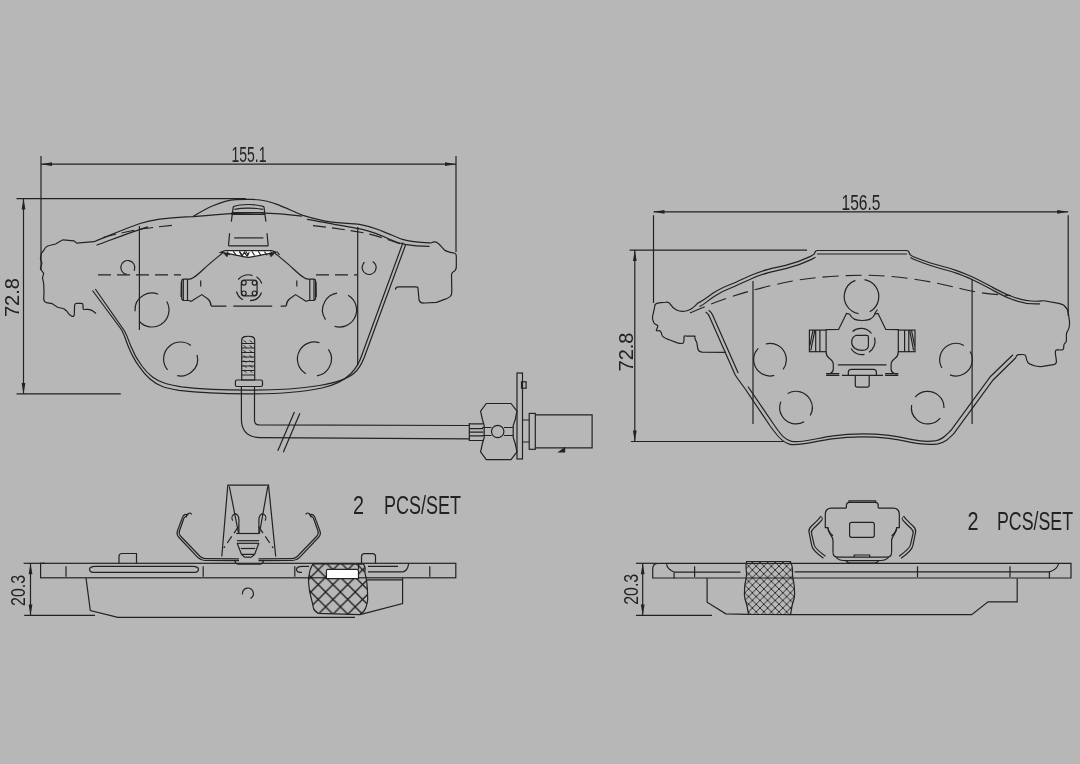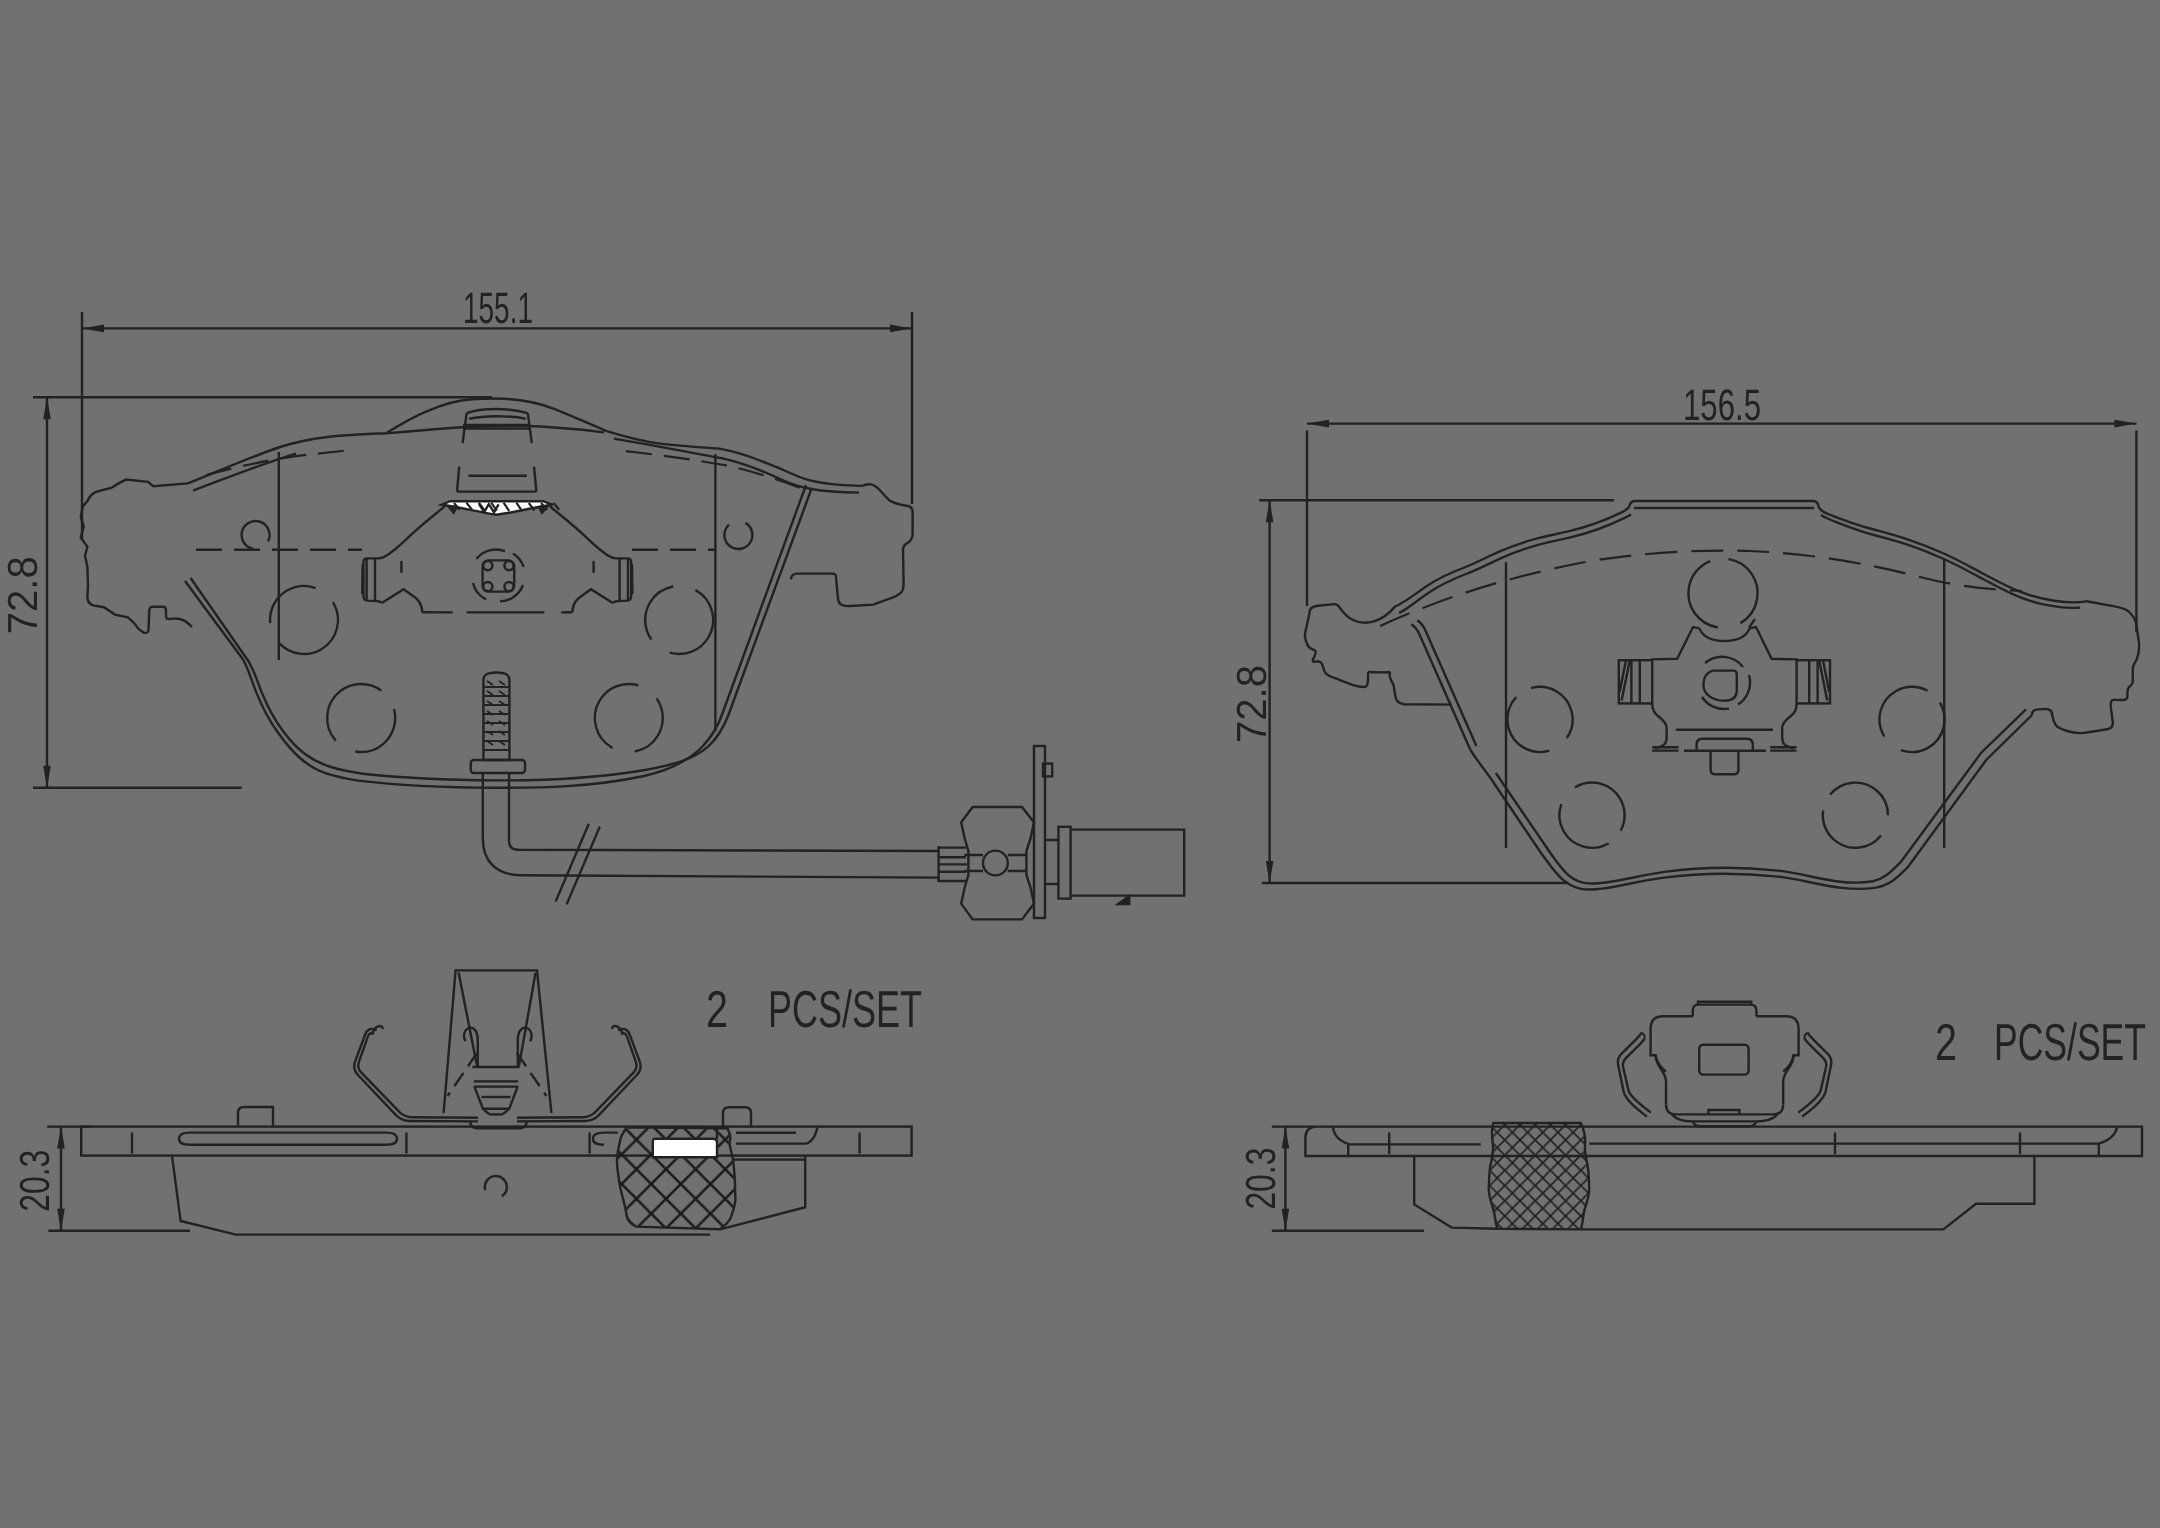--- a/index.html
+++ b/index.html
@@ -1,16 +1,16 @@
 <!DOCTYPE html>
 <html><head>
 <meta charset="utf-8">
 <style>
 html,body{margin:0;padding:0;background:#fff;}
-#page{width:1080px;height:764px;position:relative;background:#ec4899;overflow:hidden;filter:grayscale(1);}
+#page{width:1080px;height:764px;position:relative;background:#fca5a5;overflow:hidden;filter:grayscale(1);}
 svg{position:absolute;top:0;left:0;}
 text{font-family:"Liberation Sans", sans-serif;fill:#222;}
 </style>
 </head>
 <body>
 <div id="page">
 <svg width="1080" height="764" viewBox="0 0 1080 764">
 <defs>
 <pattern id="xhatch" patternUnits="userSpaceOnUse" width="7.6" height="7.6">
   <path d="M-1,8.6 L8.6,-1 M-1,-1 L8.6,8.6" stroke="#222" stroke-width="0.9"></path>

